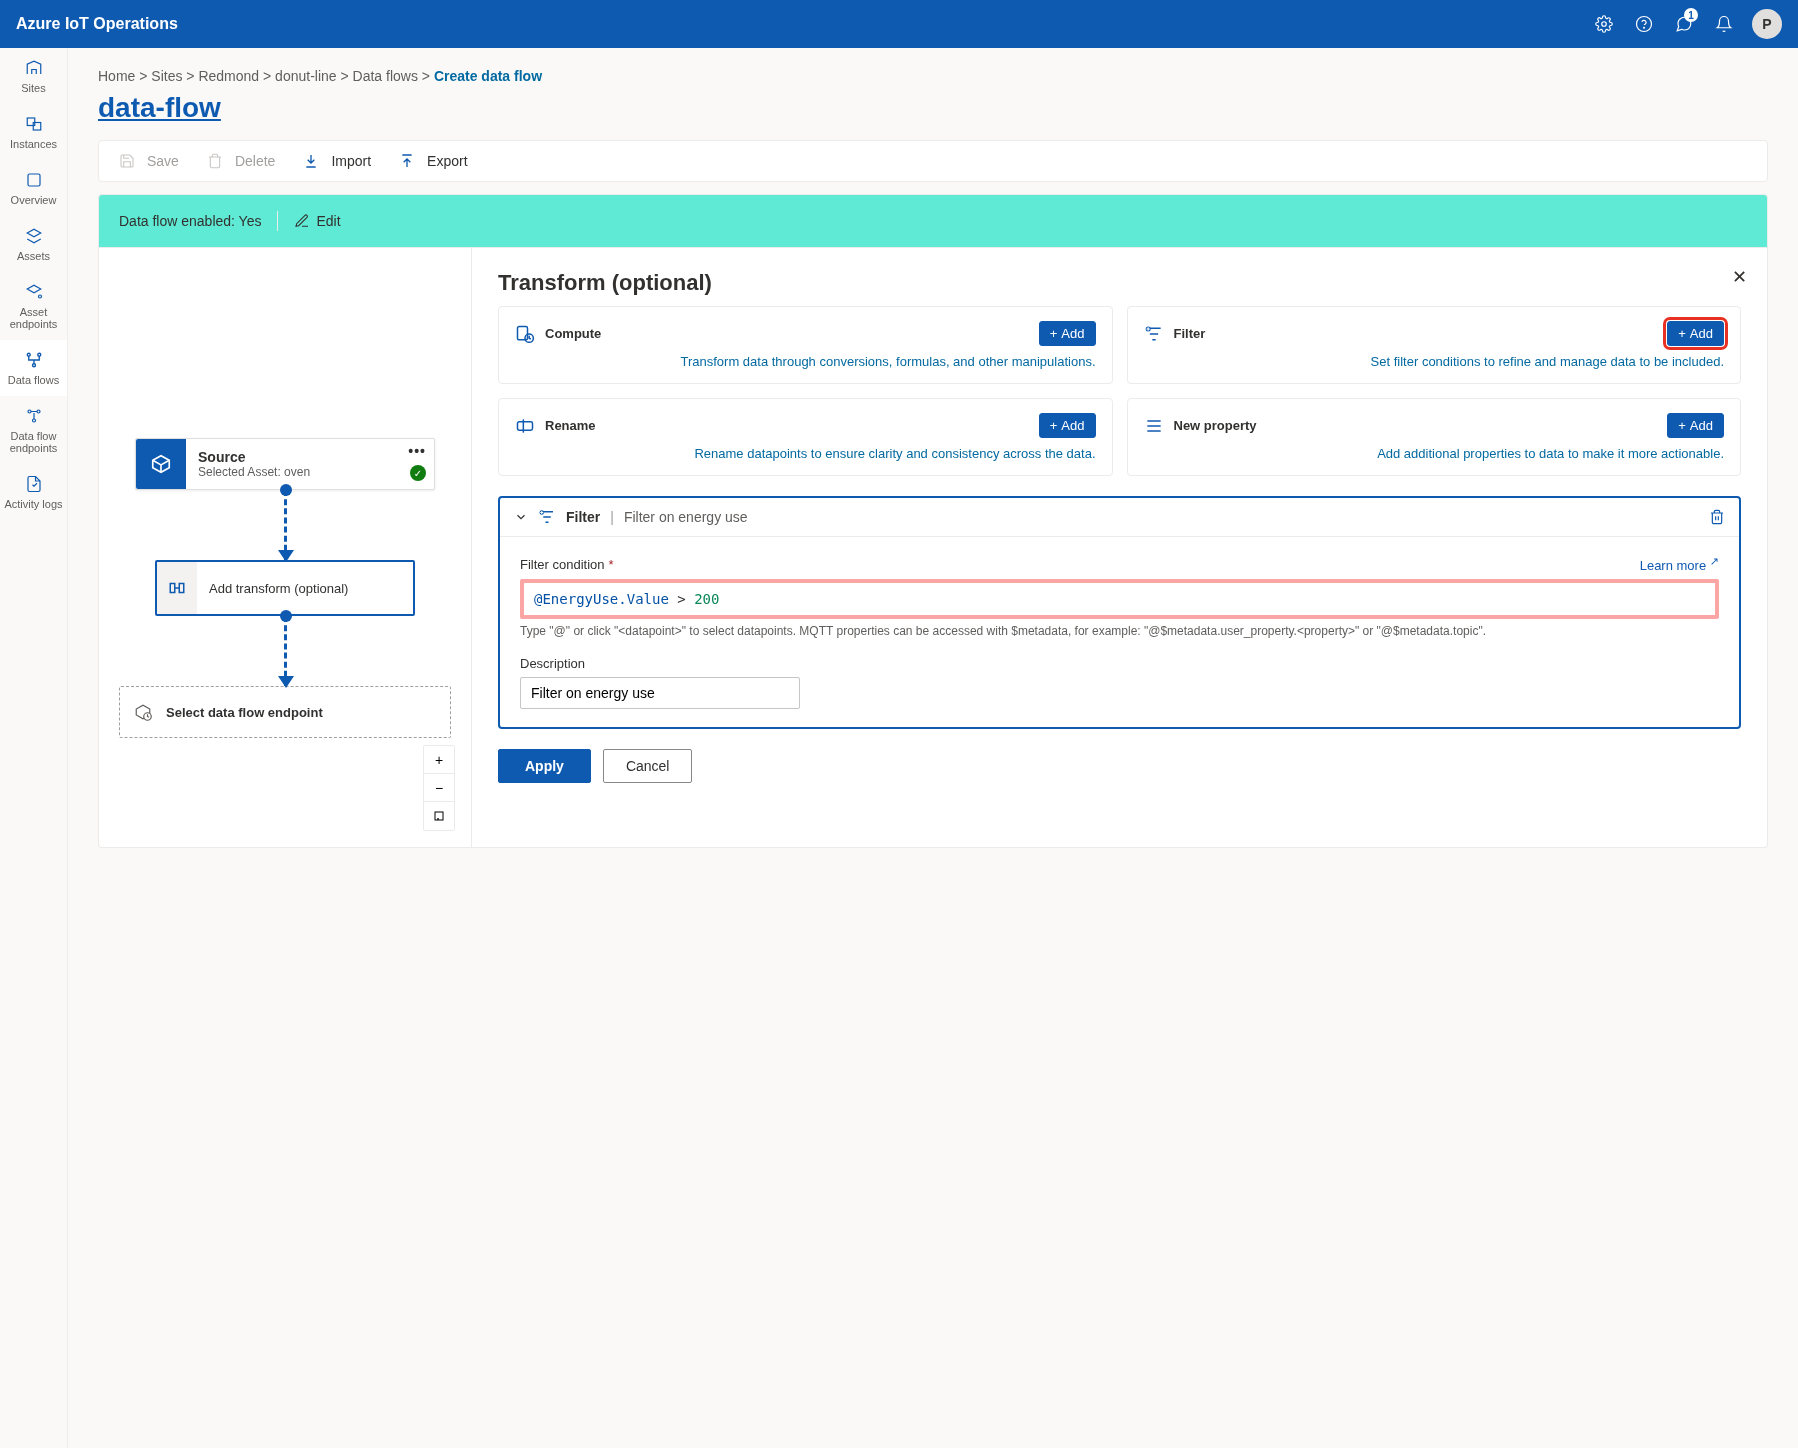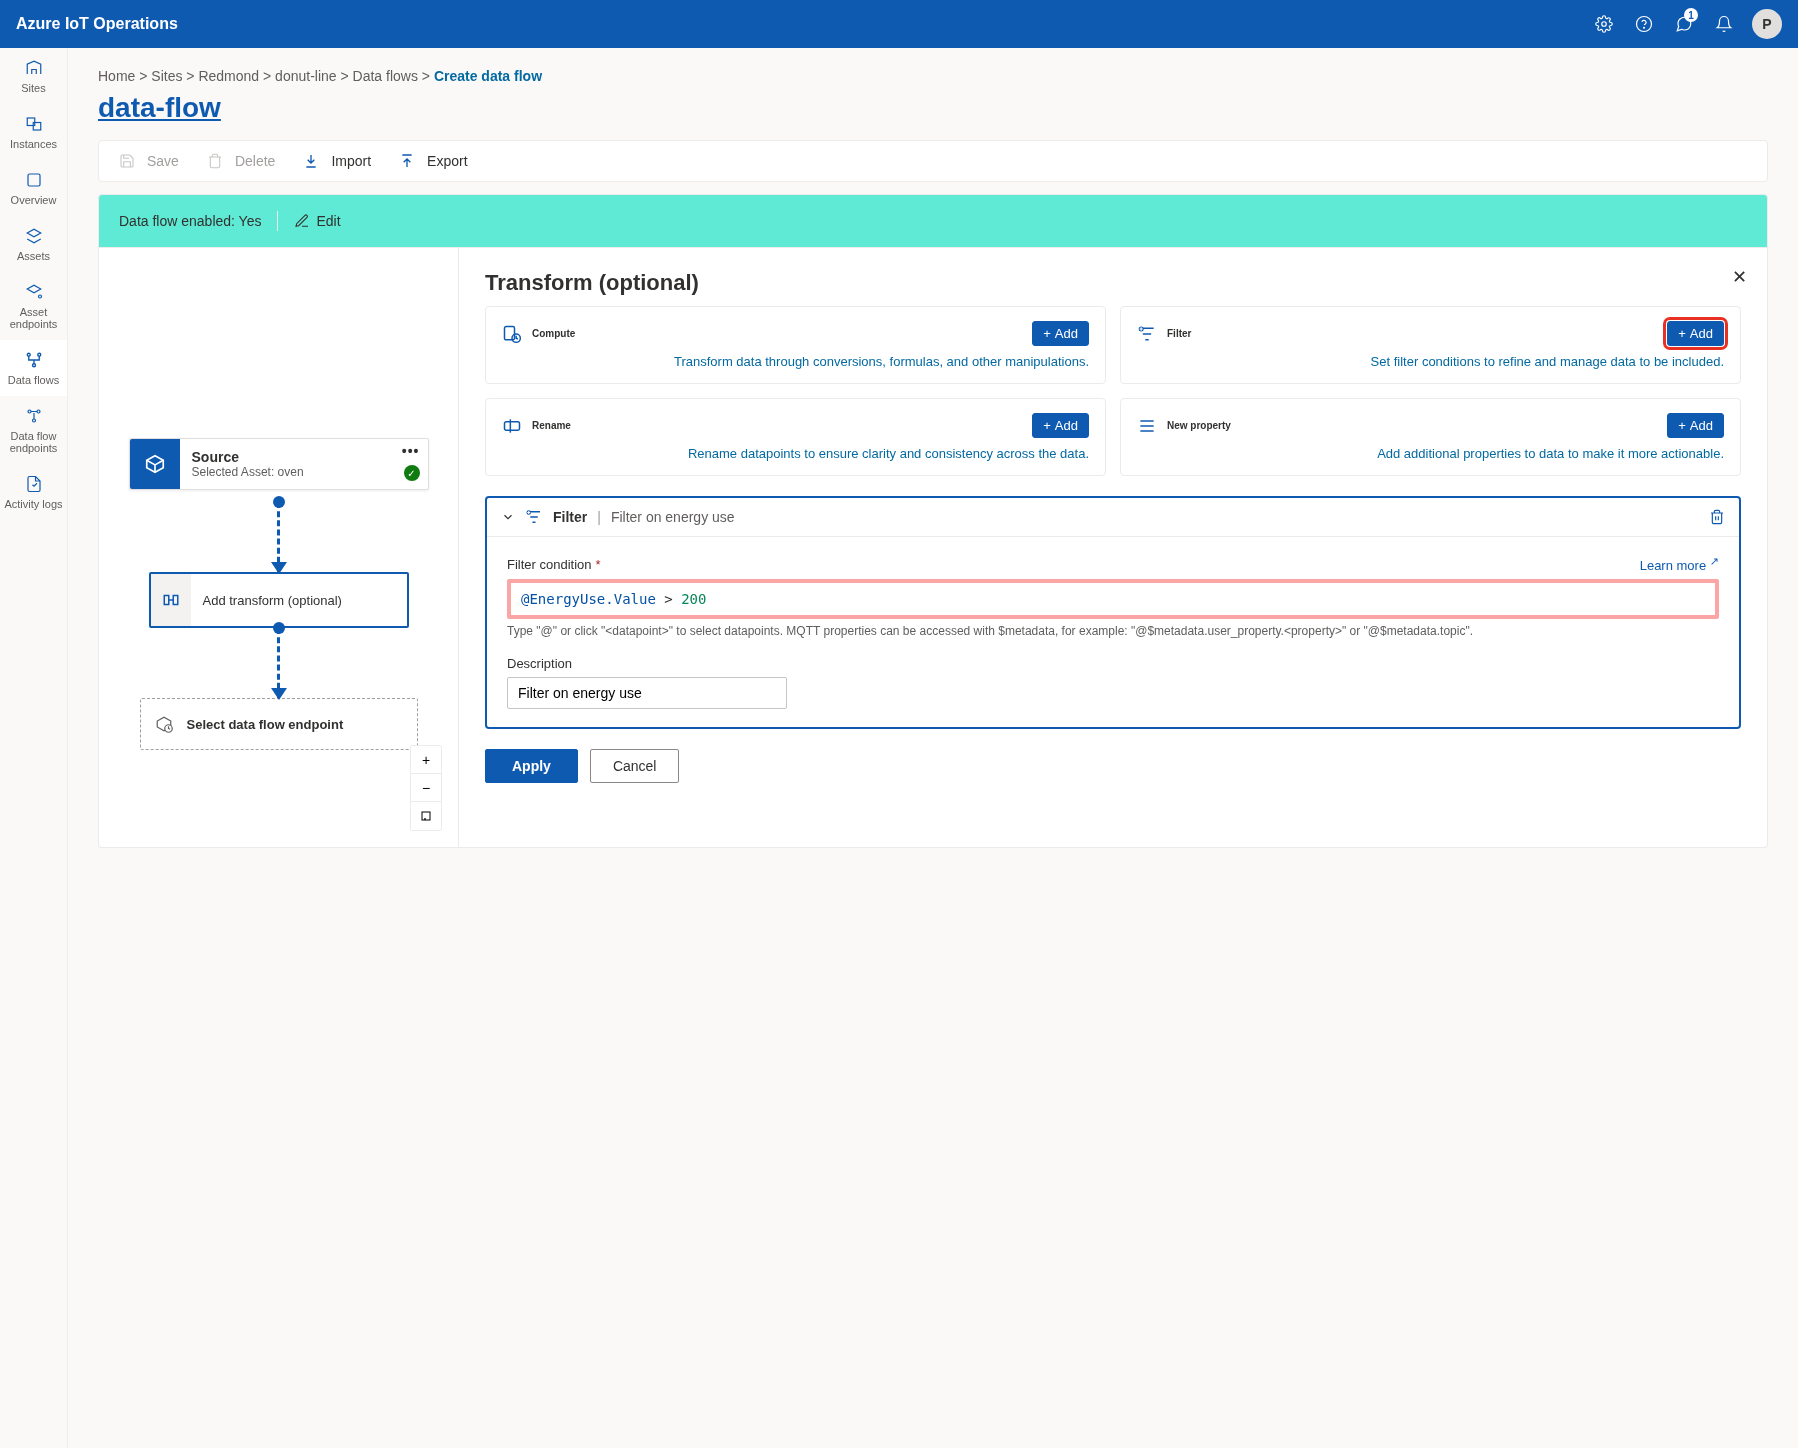--- a/index.html
+++ b/index.html
@@ -32,57 +32,57 @@
 .tool-btn.disabled { color: #a19f9d; cursor: default; }
 .tool-btn .ico { color: #0f5ab1; }
 .tool-btn.disabled .ico { color: #c8c6c4; }
 
 .status-card { background: #5eead4; border: 1px solid #edebe9; border-radius: 4px; padding: 16px 20px; display: flex; align-items: center; gap: 16px; }
 .vdiv { width: 1px; height: 20px; background: #edebe9; }
 .edit-link { display: flex; align-items: center; gap: 6px; cursor: pointer; }
 
 .content-row { display: flex; margin-top: 0; min-height: 600px; background: #fff; border: 1px solid #edebe9; border-top: none; border-radius: 0 0 4px 4px; }
 .graph-col { flex: 0 0 360px; border-right: 1px solid #edebe9; position: relative; padding: 40px 20px 20px; }
-.node-source { display: flex; width: 300px; margin: 150px auto 12px; background: #fff; border: 1px solid #e1dfdd; border-radius: 2px; box-shadow: 0 1px 3px rgba(0,0,0,.08); position: relative; }
+.node-source { display: flex; width: 300px; margin: 150px auto 0; background: #fff; border: 1px solid #e1dfdd; border-radius: 2px; box-shadow: 0 1px 3px rgba(0,0,0,.08); position: relative; }
 .node-source .ico-box { width: 50px; background: #0f5ab1; color: #fff; display: flex; align-items: center; justify-content: center; border-radius: 2px 0 0 2px; }
 .node-source .body { flex: 1; padding: 10px 12px; }
 .node-source .title { font-weight: 600; font-size: 14px; }
 .node-source .sub { font-size: 12px; color: #605e5c; }
 .node-source .dots { position: absolute; top: 4px; right: 8px; cursor: pointer; font-weight: 700; letter-spacing: 1px; }
 .node-source .check { position: absolute; bottom: 8px; right: 8px; width: 16px; height: 16px; background: #107c10; border-radius: 50%; color: #fff; font-size: 10px; display: flex; align-items: center; justify-content: center; }
 
 .connector { width: 0; height: 70px; border-left: 3px dashed #0f5ab1; margin: 0 auto; position: relative; }
 .connector .dot-top { position: absolute; top: -6px; left: -7px; width: 12px; height: 12px; background: #0f5ab1; border-radius: 50%; }
 .connector .arrow { position: absolute; bottom: -2px; left: -9px; color: #0f5ab1; }
 
 .node-transform { width: 260px; margin: 0 auto; border: 2px solid #0f5ab1; border-radius: 2px; display: flex; align-items: center; gap: 12px; padding: 0; background: #fff; }
 .node-transform .ico-box { width: 40px; height: 52px; background: #f3f2f1; display: flex; align-items: center; justify-content: center; color: #0f5ab1; }
 .node-transform .lbl { font-size: 13px; padding: 8px 0; }
 
-.node-endpoint { width: 278px; margin: 0 auto; border: 1px dashed #a19f9d; border-radius: 2px; display: flex; align-items: center; gap: 14px; padding: 16px 14px; background: #fff; cursor: pointer; }
+.node-endpoint { width: 332px; margin: 0 auto; border: 1px dashed #a19f9d; border-radius: 2px; display: flex; align-items: center; gap: 14px; padding: 16px 14px; background: #fff; cursor: pointer; }
 .node-endpoint .ico { color: #605e5c; }
 .node-endpoint .lbl { font-weight: 600; font-size: 13px; }
 
 .zoom-ctrl { position: absolute; bottom: 16px; right: 16px; display: flex; flex-direction: column; border: 1px solid #edebe9; border-radius: 2px; background: #fff; }
 .zoom-ctrl button { width: 30px; height: 28px; border: none; background: #fff; border-bottom: 1px solid #edebe9; cursor: pointer; font-size: 14px; display: flex; align-items: center; justify-content: center; }
 .zoom-ctrl button:last-child { border-bottom: none; }
 
 
 .panel { flex: 1; padding: 22px 26px; position: relative; }
 .panel .close { position: absolute; top: 18px; right: 20px; font-size: 18px; cursor: pointer; }
 .panel h2 { font-size: 22px; font-weight: 600; margin-bottom: 10px; }
 .panel .sub { font-size: 14px; color: #323130; margin-bottom: 18px; }
 .panel .link { color: #0f5ab1; cursor: pointer; }
 .link-ext { font-size: 11px; vertical-align: super; }
 
 .cards-grid { display: grid; grid-template-columns: 1fr 1fr; gap: 14px; margin-bottom: 20px; }
 .op-card { border: 1px solid #edebe9; border-radius: 4px; padding: 14px 16px; }
 .op-card .head { display: flex; align-items: center; gap: 10px; margin-bottom: 8px; }
 .op-card .head .ico { color: #0f5ab1; width: 20px; height: 20px; display: flex; align-items: center; justify-content: center; }
-.op-card .head .name { font-weight: 600; font-size: 10px; flex: 1; }
+.op-card .head .name { font-weight: 600; font-size: 13px; flex: 1; }
 .op-card .desc { font-size: 13px; color: #0369a1; text-align: right; }
 .add-btn { background: #0f5ab1; color: #fff; border: 1px solid #0f5ab1; border-radius: 3px; padding: 4px 10px; font-size: 13px; display: flex; align-items: center; gap: 4px; cursor: pointer; }
 .add-btn.highlight { outline: 3px solid #e83123; outline-offset: 1px; }
 
 .filter-block { border: 2px solid #0f5ab1; border-radius: 4px; margin-bottom: 20px; }
 .filter-head { display: flex; align-items: center; gap: 10px; padding: 10px 14px; border-bottom: 1px solid #edebe9; }
 .filter-head .chev { cursor: pointer; }
 .filter-head .ico { color: #0f5ab1; position: relative; }
 .filter-head .name { font-weight: 600; }
 .filter-head .sep { color: #a19f9d; }

